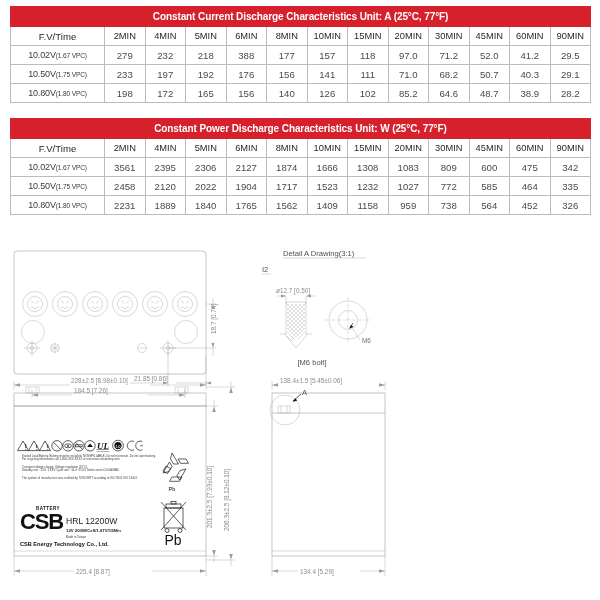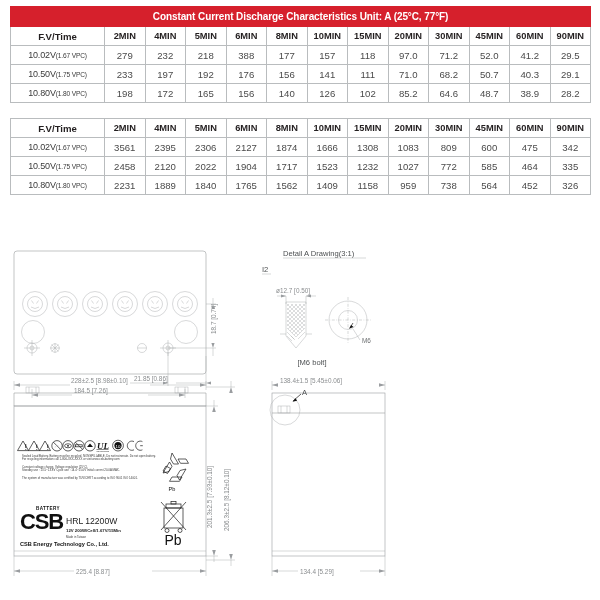--- a/index.html
+++ b/index.html
@@ -33,21 +33,21 @@
     color:#ffffff;
     font-weight:bold;
     font-size:10px;
     letter-spacing:-0.1px;
     height:19px;
     border:1px solid #d6202c !important;
     line-height:19px;
     white-space:nowrap;
   }
   .col-head{
-    font-weight:bold;
+    font-weight:normal;
     font-size:9.3px;
     height:18px;
     color:#231f20;
     white-space:nowrap;
   }
   .fv-head{ font-size:9.6px; }
   .fv-cell{
     font-size:9px;
     color:#3a3a3a;
     height:18px;
@@ -231,20 +231,23 @@
         <col class="c-v">
         <col class="c-v">
       <col class="c-v">
         <col class="c-v">
         <col class="c-v">
         <col class="c-v">
         <col class="c-v">
         <col class="c-v">
     </colgroup>
     <tbody>
+        <tr>
+      <td class="tbl-title" colspan="13">Constant Power Discharge Characteristics Unit: W (25°C, 77°F)</td>
+    </tr>
     <tr>
       <td class="col-head fv-head">F.V/Time</td>
       <td class="col-head">2MIN</td>
       <td class="col-head">4MIN</td>
       <td class="col-head">5MIN</td>
       <td class="col-head">6MIN</td>
       <td class="col-head">8MIN</td>
       <td class="col-head">10MIN</td>
       <td class="col-head">15MIN</td>
       <td class="col-head">20MIN</td>

